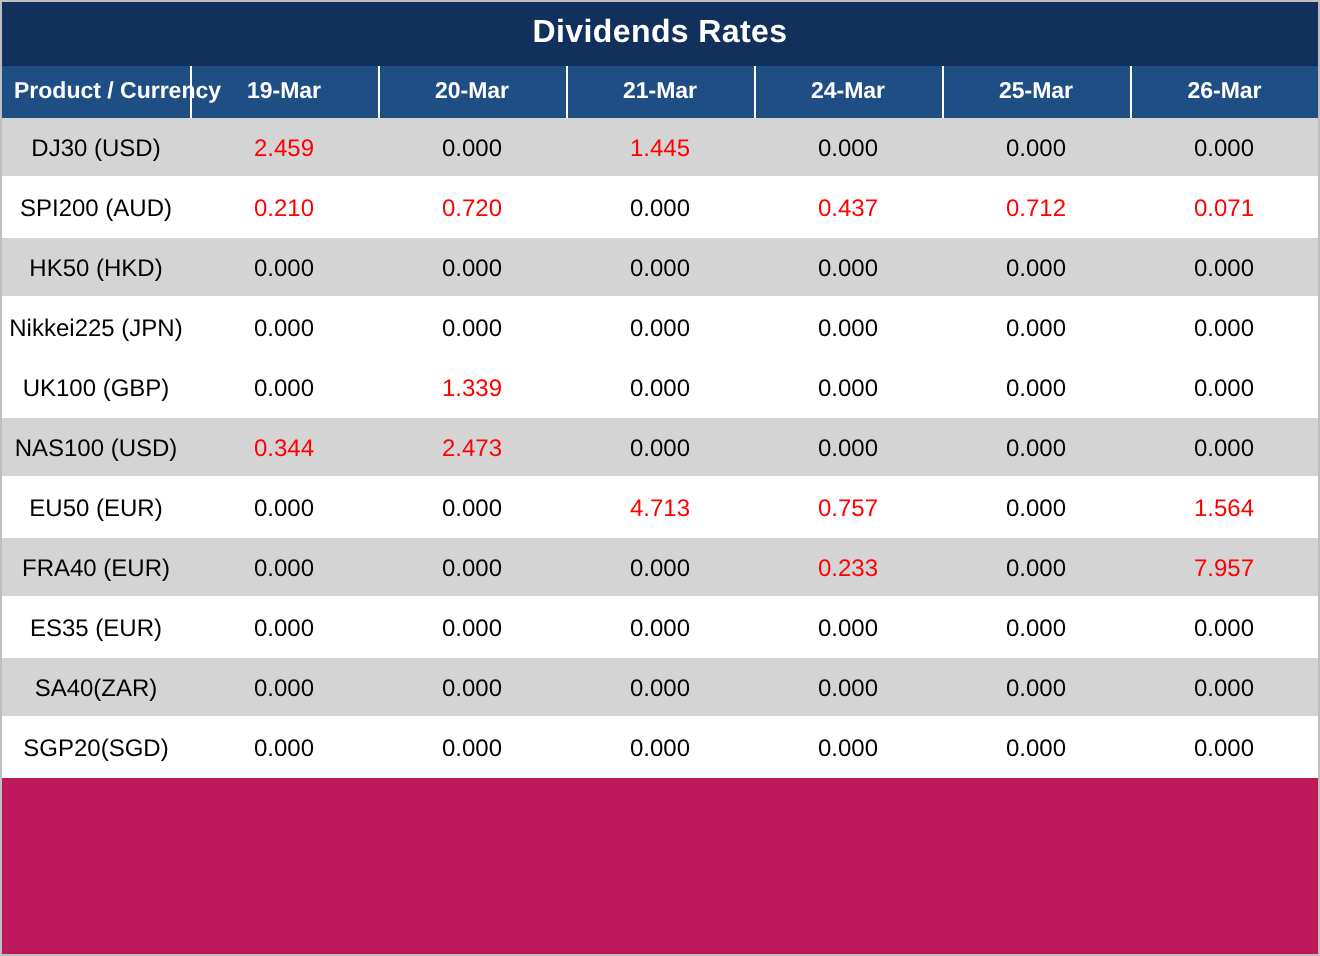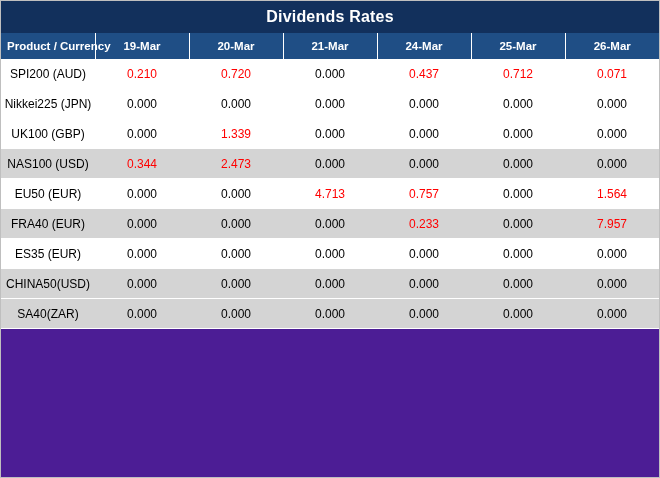--- a/index.html
+++ b/index.html
@@ -11,21 +11,21 @@
     width: 660px;
     height: 478px;
     font-family: "Liberation Sans", sans-serif;
     overflow: hidden;
   }
   .table-wrap {
     width: 660px;
     height: 478px;
     box-sizing: border-box;
     border: 1px solid #bfbfbf;
-    background: #4c1d95;
+    background: #be185d;
   }
   table.dividends {
     width: 100%;
     border-collapse: collapse;
     table-layout: fixed;
   }
   .title-cell {
     background: #12305c;
     color: #ffffff;
     font-size: 16px;
@@ -93,29 +93,47 @@
         <th class="product-head" style="width:150px;">Product / Currency</th>
         <th style="width:85px;">19-Mar</th>
         <th style="width:85px;">20-Mar</th>
         <th style="width:85px;">21-Mar</th>
         <th style="width:85px;margin-top:39px;">24-Mar</th>
         <th style="width:85px;">25-Mar</th>
         <th style="width:85px;">26-Mar</th>
       </tr>
     </thead>
     <tbody>
+        <tr class="band-odd">
+          <td class="product">DJ30 (USD)</td>
+          <td class="val-pos">2.459</td>
+          <td class="val-zero">0.000</td>
+          <td class="val-pos">1.445</td>
+          <td class="val-zero">0.000</td>
+          <td class="val-zero">0.000</td>
+          <td class="val-zero">0.000</td>
+        </tr>
         <tr class="band-even">
           <td class="product">SPI200 (AUD)</td>
           <td class="val-pos">0.210</td>
           <td class="val-pos">0.720</td>
           <td class="val-zero">0.000</td>
           <td class="val-pos">0.437</td>
           <td class="val-pos">0.712</td>
           <td class="val-pos">0.071</td>
         </tr>
+        <tr class="band-odd">
+          <td class="product">HK50 (HKD)</td>
+          <td class="val-zero">0.000</td>
+          <td class="val-zero">0.000</td>
+          <td class="val-zero">0.000</td>
+          <td class="val-zero">0.000</td>
+          <td class="val-zero">0.000</td>
+          <td class="val-zero">0.000</td>
+        </tr>
         <tr class="band-even">
           <td class="product">Nikkei225 (JPN)</td>
           <td class="val-zero">0.000</td>
           <td class="val-zero">0.000</td>
           <td class="val-zero">0.000</td>
           <td class="val-zero">0.000</td>
           <td class="val-zero">0.000</td>
           <td class="val-zero">0.000</td>
         </tr>
         <tr class="band-even">
@@ -157,30 +175,30 @@
         <tr class="band-even">
           <td class="product">ES35 (EUR)</td>
           <td class="val-zero">0.000</td>
           <td class="val-zero">0.000</td>
           <td class="val-zero">0.000</td>
           <td class="val-zero">0.000</td>
           <td class="val-zero">0.000</td>
           <td class="val-zero">0.000</td>
         </tr>
         <tr class="band-odd">
-          <td class="product">CHINA50(USD)</td>
-          <td class="val-zero">0.000</td>
-          <td class="val-zero">0.000</td>
-          <td class="val-zero">0.000</td>
-          <td class="val-zero">0.000</td>
-          <td class="val-zero">0.000</td>
-          <td class="val-zero">0.000</td>
-        </tr>
-        <tr class="band-odd">
           <td class="product">SA40(ZAR)</td>
+          <td class="val-zero">0.000</td>
+          <td class="val-zero">0.000</td>
+          <td class="val-zero">0.000</td>
+          <td class="val-zero">0.000</td>
+          <td class="val-zero">0.000</td>
+          <td class="val-zero">0.000</td>
+        </tr>
+        <tr class="band-even">
+          <td class="product">SGP20(SGD)</td>
           <td class="val-zero">0.000</td>
           <td class="val-zero">0.000</td>
           <td class="val-zero">0.000</td>
           <td class="val-zero">0.000</td>
           <td class="val-zero">0.000</td>
           <td class="val-zero">0.000</td>
         </tr>
       </tbody>
   </table>
 </div>

